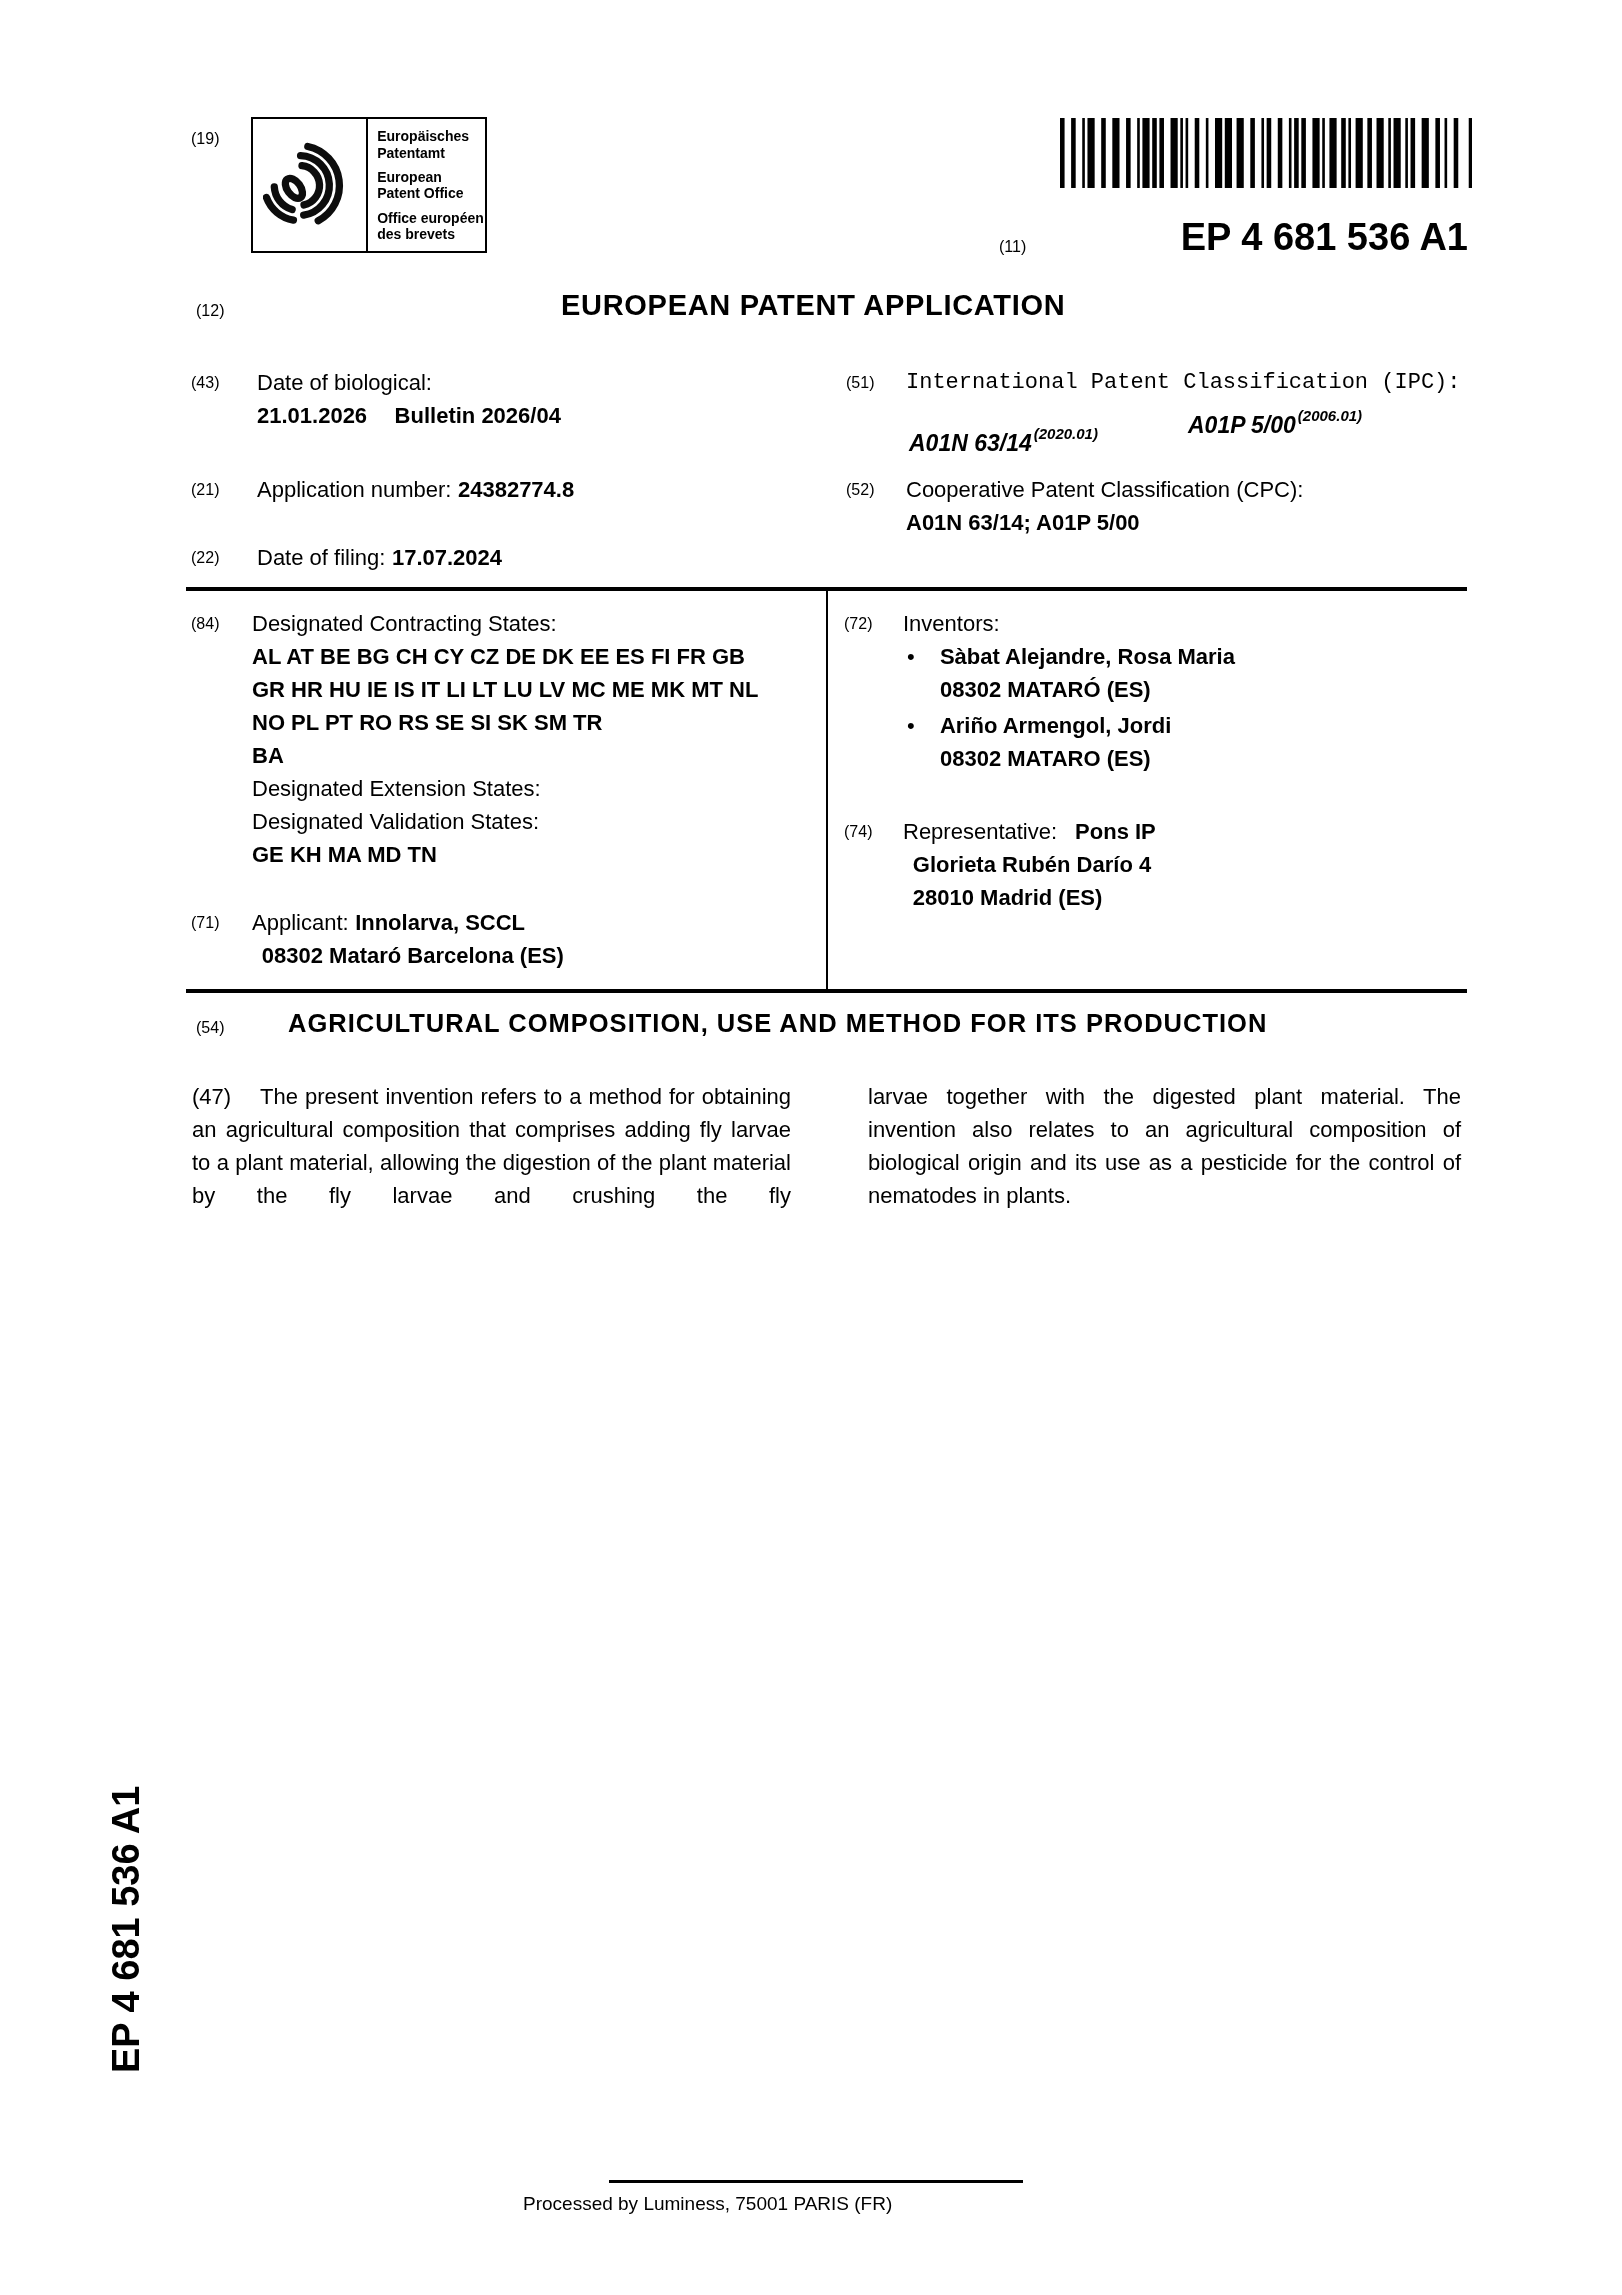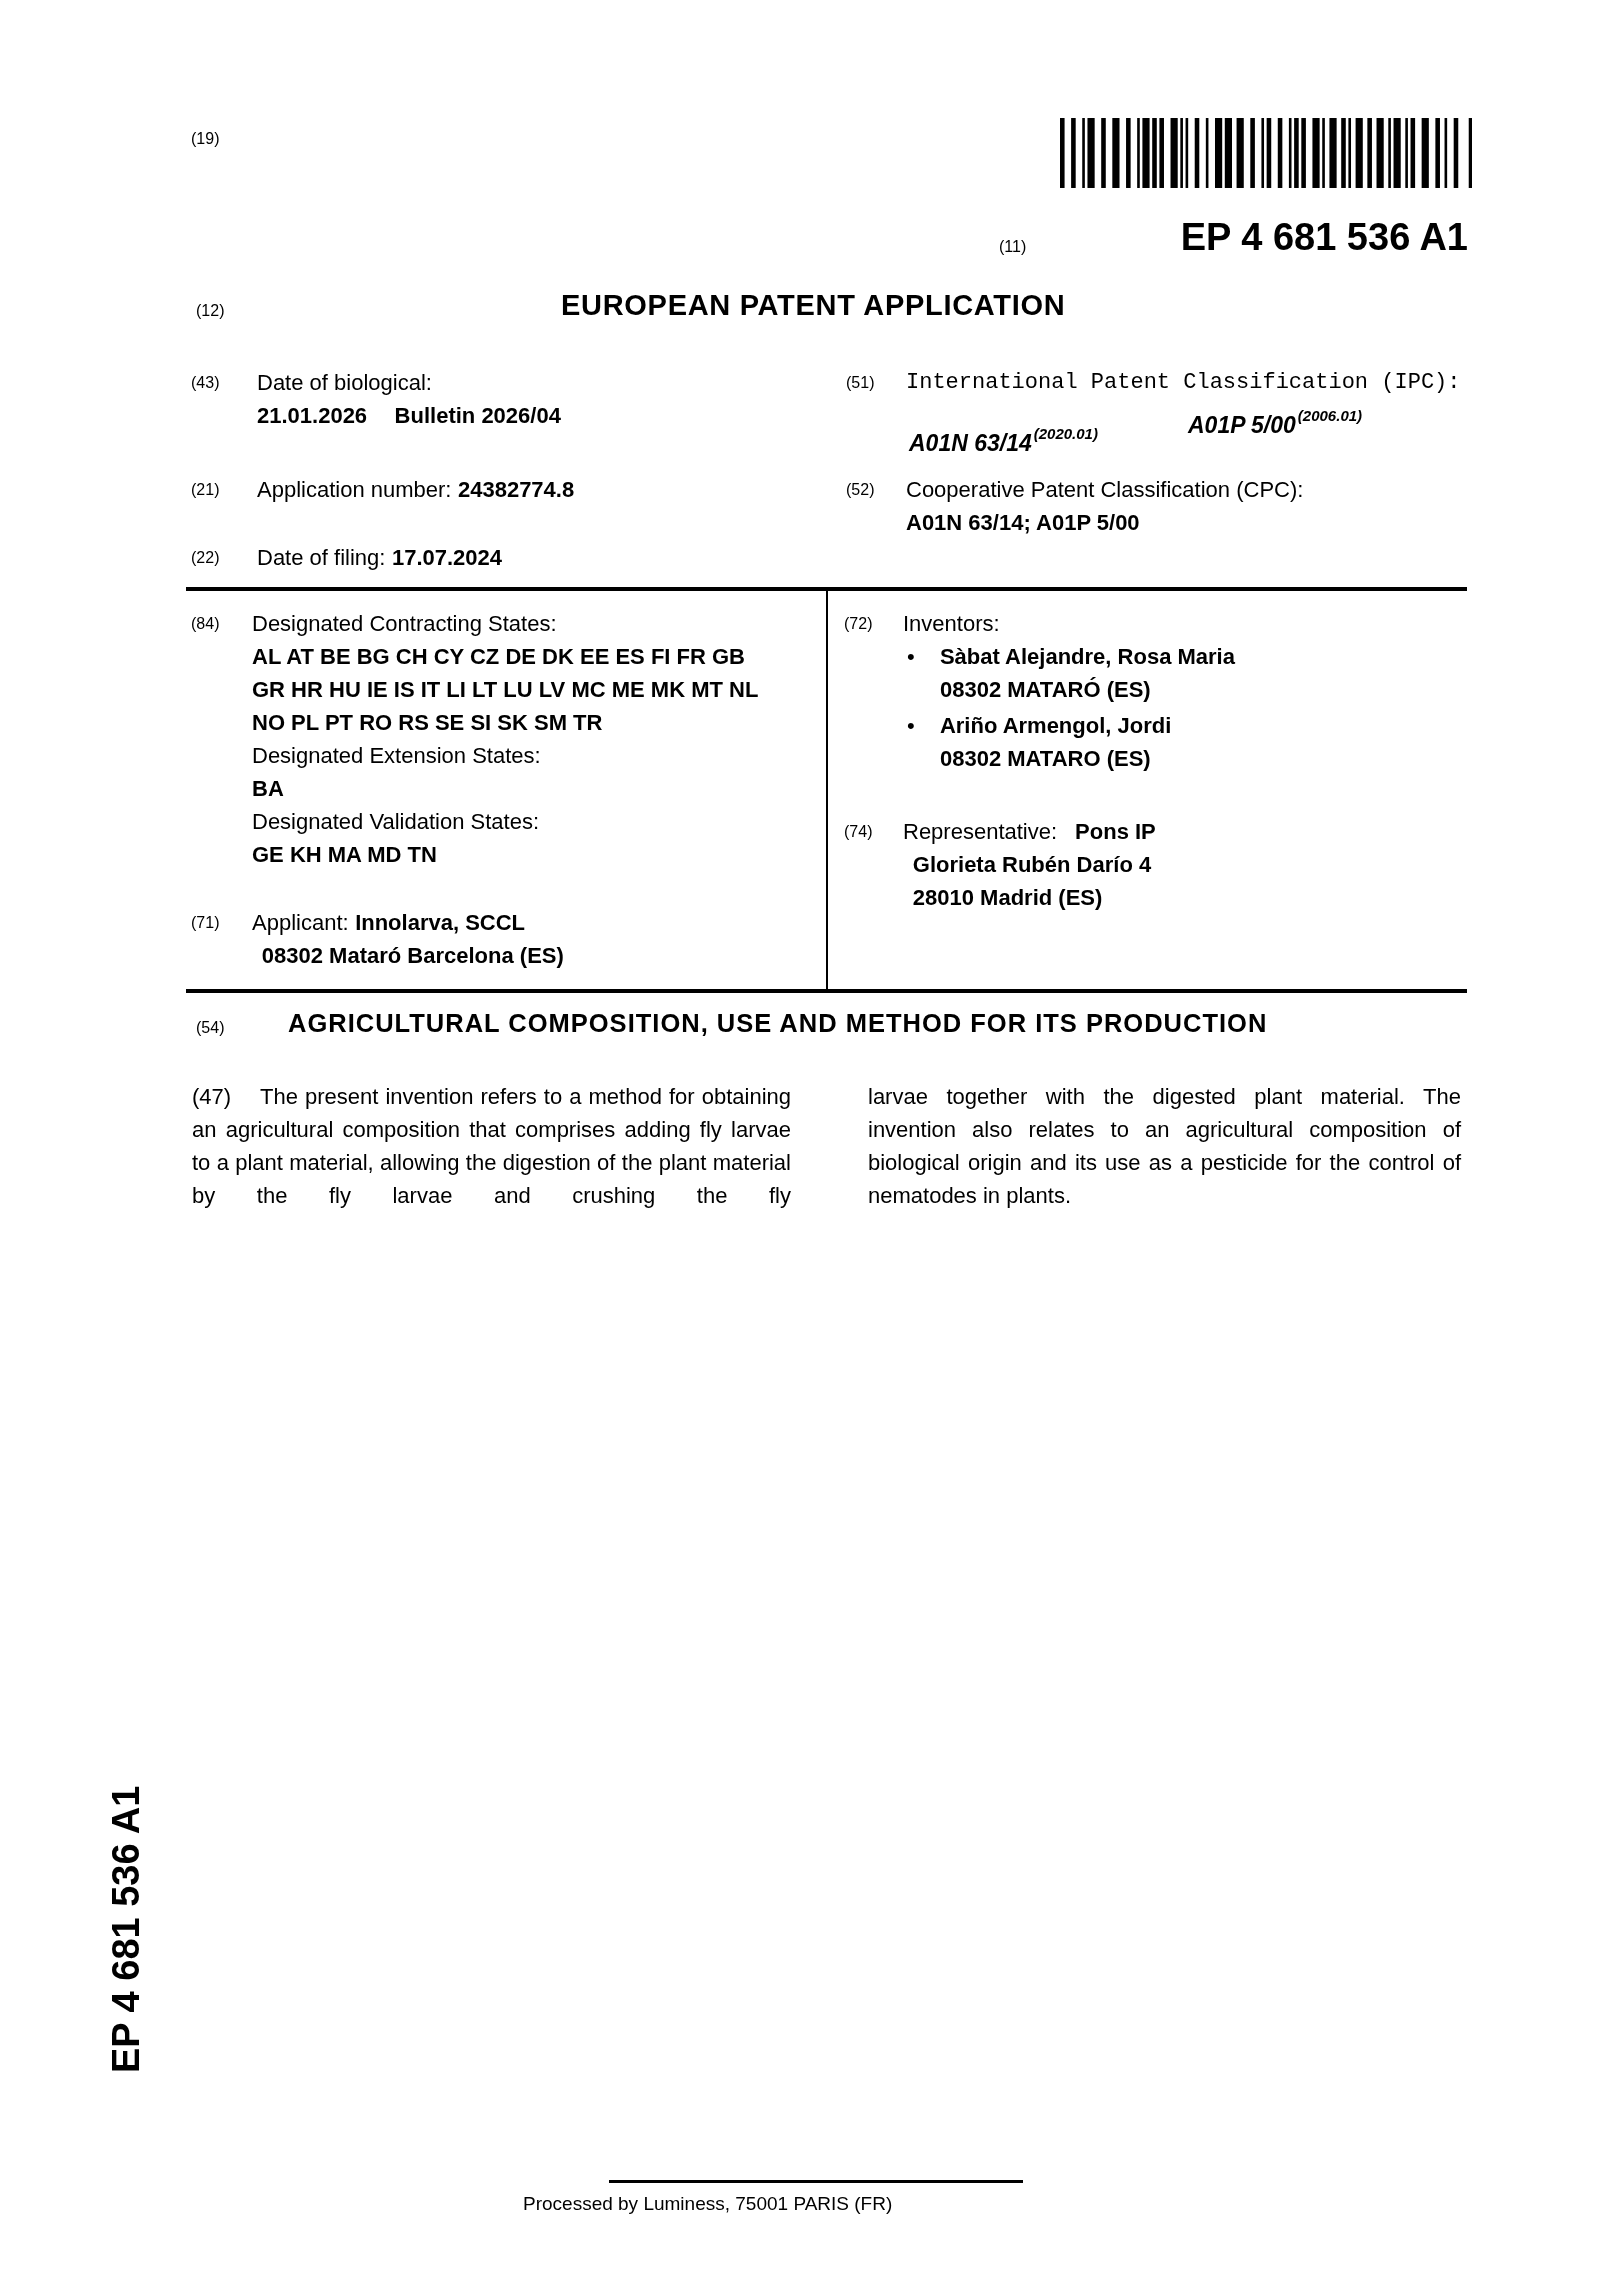--- a/index.html
+++ b/index.html
@@ -47,20 +47,42 @@
   }
   #footer-text{font-size:19px;text-align:left;}
 </style>
 </head>
 <body>
 
 <div id="page">
 
   <div class="abs num" style="left:191px;top:122px;">(19)</div>
 
+  <div class="abs" id="logo-box">
+    <div id="logo-cell">
+      <svg width="93" height="113" viewBox="0 0 140 170" aria-hidden="true">
+        <g fill="none" stroke="#0d0d0d" stroke-width="11" stroke-linecap="round" transform="rotate(-8 55 85)">
+          <ellipse cx="46" cy="88" rx="10" ry="17" transform="rotate(-28 46 88)"></ellipse>
+          <path d="M62.8 56 A30 30 0 0 1 57.6 114.9"></path>
+          <path d="M62.8 40.7 A45 45 0 0 1 55 130"></path>
+          <path d="M75.5 28.6 A60 60 0 0 1 75.5 141.4"></path>
+          <path d="M38.9 119.4 A38 38 0 0 1 17.1 81.7"></path>
+          <path d="M38.6 135.4 A53 53 0 0 1 3.2 96"></path>
+        </g>
+      </svg>
+    </div>
+    <div id="logo-text-cell">
+      <div class="grp">Europäisches
+Patentamt</div>
+      <div class="grp">European
+Patent Office</div>
+      <div class="grp">Office européen
+des brevets</div>
+    </div>
+  </div>
 
   <div class="abs" style="left:1060px;top:118px;">
     <svg id="barcode-svg" width="412" height="70" aria-hidden="true" viewBox="0 0 630 107">
         <rect x="0" y="0" width="7" height="107" fill="#000"></rect>
         <rect x="17" y="0" width="7" height="107" fill="#000"></rect>
         <rect x="34" y="0" width="4" height="107" fill="#000"></rect>
         <rect x="42" y="0" width="11" height="107" fill="#000"></rect>
         <rect x="63" y="0" width="7" height="107" fill="#000"></rect>
         <rect x="80" y="0" width="11" height="107" fill="#000"></rect>
         <rect x="101" y="0" width="7" height="107" fill="#000"></rect>
@@ -147,22 +169,22 @@
   <div class="rule" style="left:186px;top:587px;width:1281px;height:3.9px;"></div>
   <div class="rule" style="left:826px;top:587px;width:2px;height:404px;"></div>
   <div class="rule" style="left:186px;top:989px;width:1281px;height:3.9px;"></div>
 
   <div class="abs num" style="left:191px;top:607px;">(84)</div>
   <div class="abs t" style="left:252px;top:607px;">
     <div class="line">Designated Contracting States:</div>
     <div class="line b">AL AT BE BG CH CY CZ DE DK EE ES FI FR GB</div>
     <div class="line b">GR HR HU IE IS IT LI LT LU LV MC ME MK MT NL</div>
     <div class="line b">NO PL PT RO RS SE SI SK SM TR</div>
+    <div class="line b">BA</div>
     <div class="line">Designated Extension States:</div>
-    <div class="line b">BA</div>
     <div class="line">Designated Validation States:</div>
     <div class="line b">GE KH MA MD TN</div>
   </div>
 
   <div class="abs num" style="left:191px;top:906px;">(71)</div>
   <div class="abs t" style="left:252px;top:906px;">
     <div class="line">
       <span>Applicant:</span><span class="b" style="margin-left:6.5px;">Innolarva, SCCL</span>
     </div>
     <div class="line b ind15">08302 Mataró Barcelona (ES)</div>

